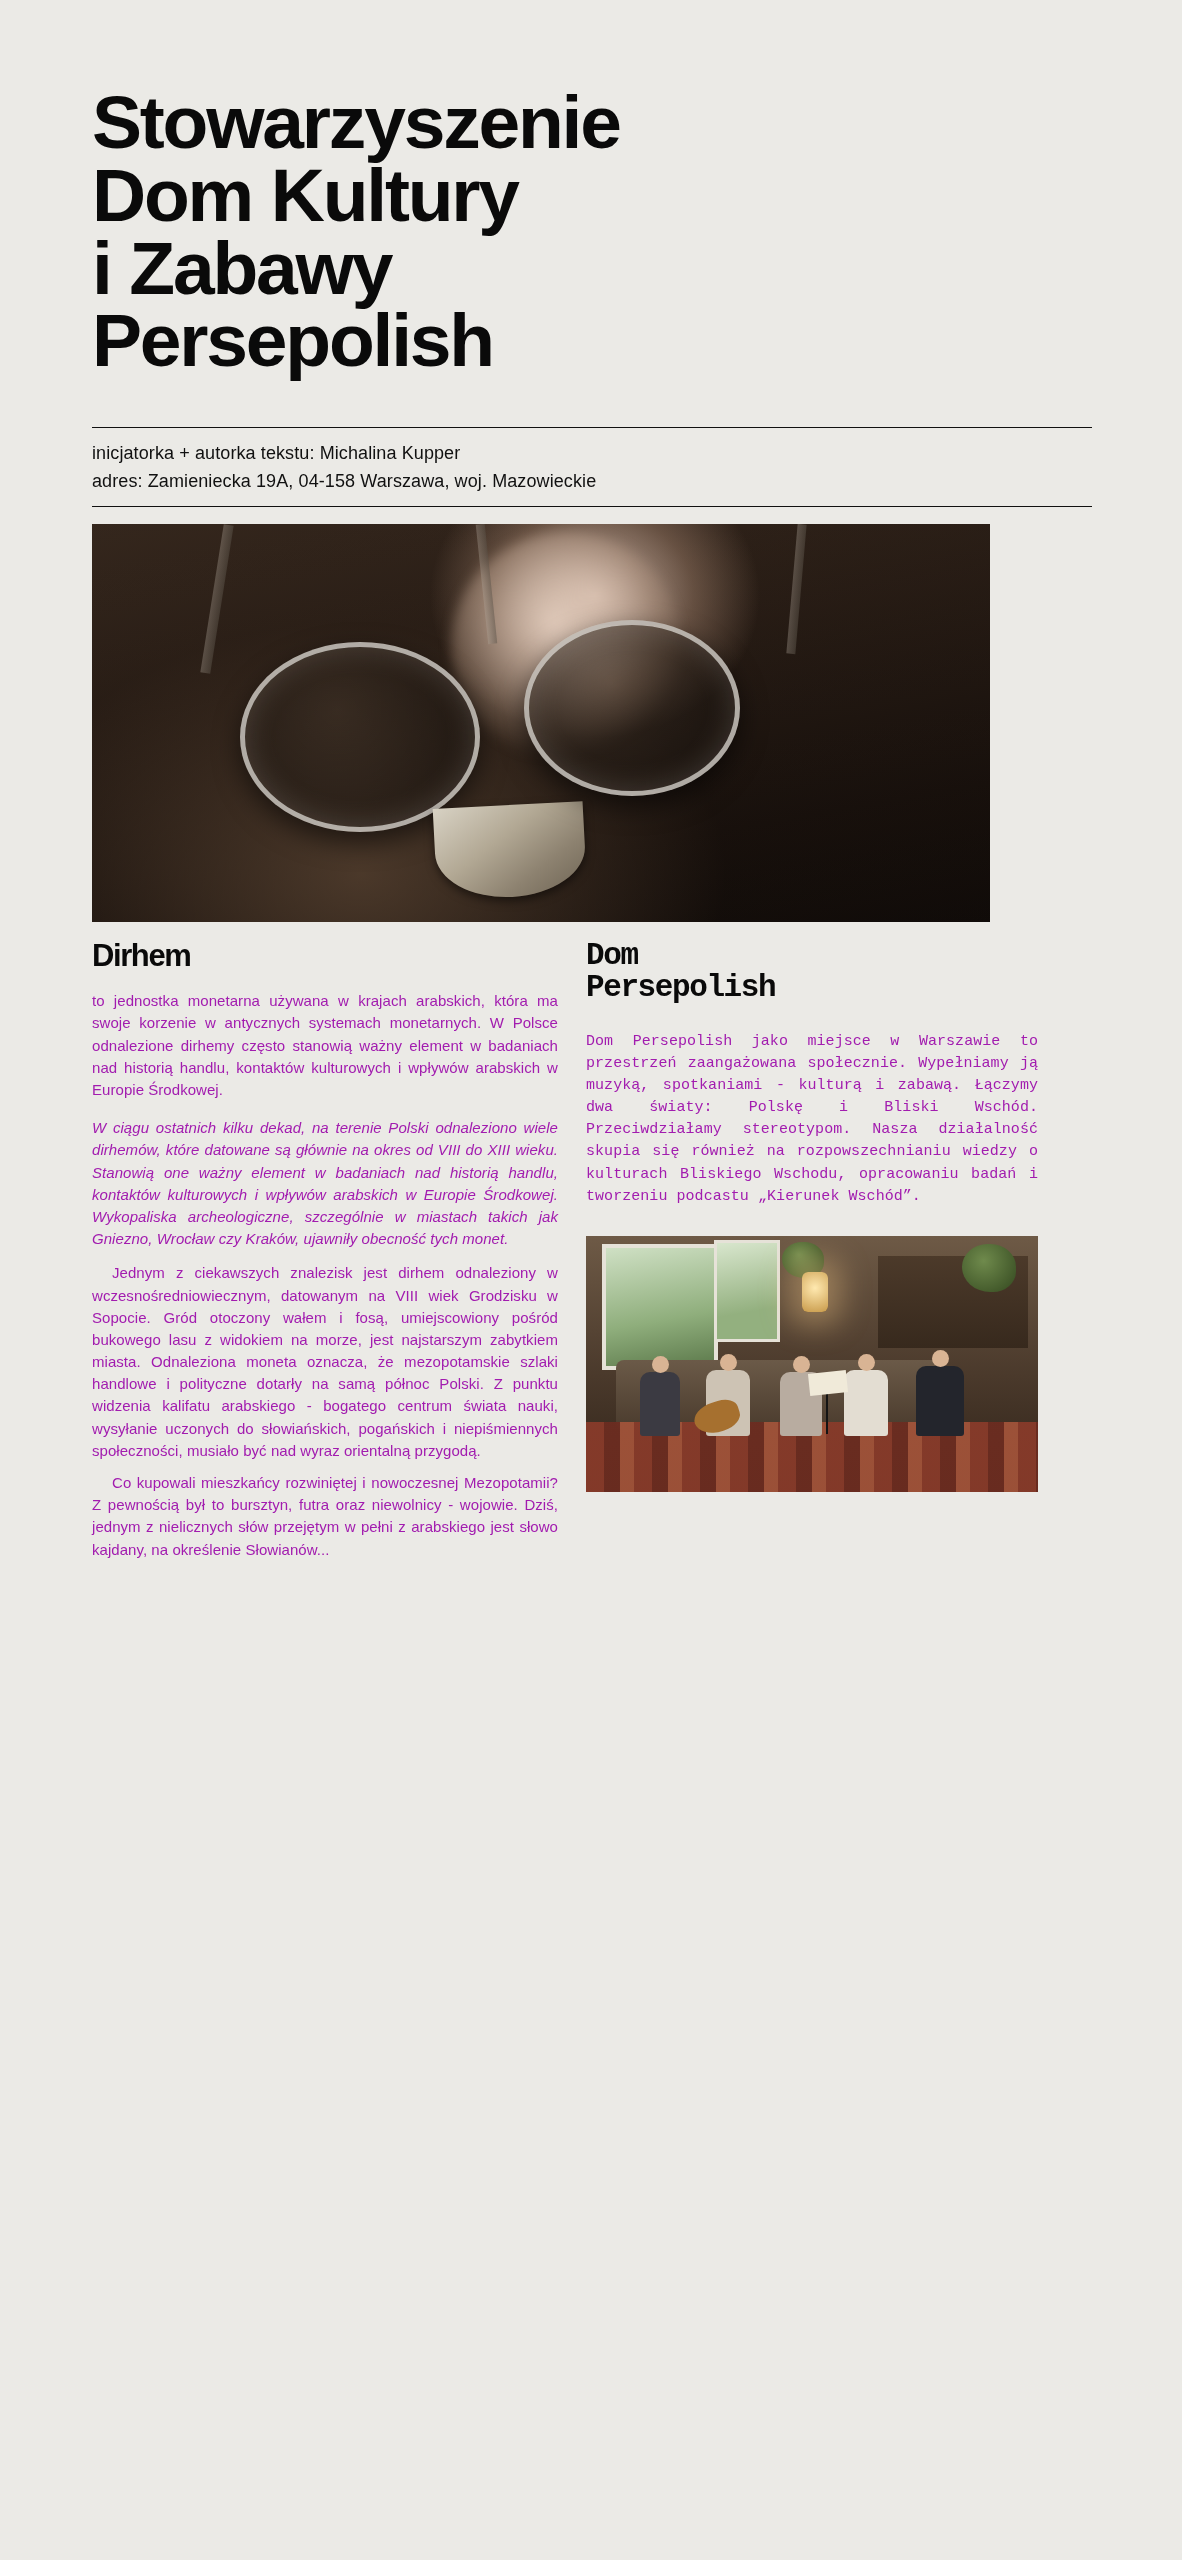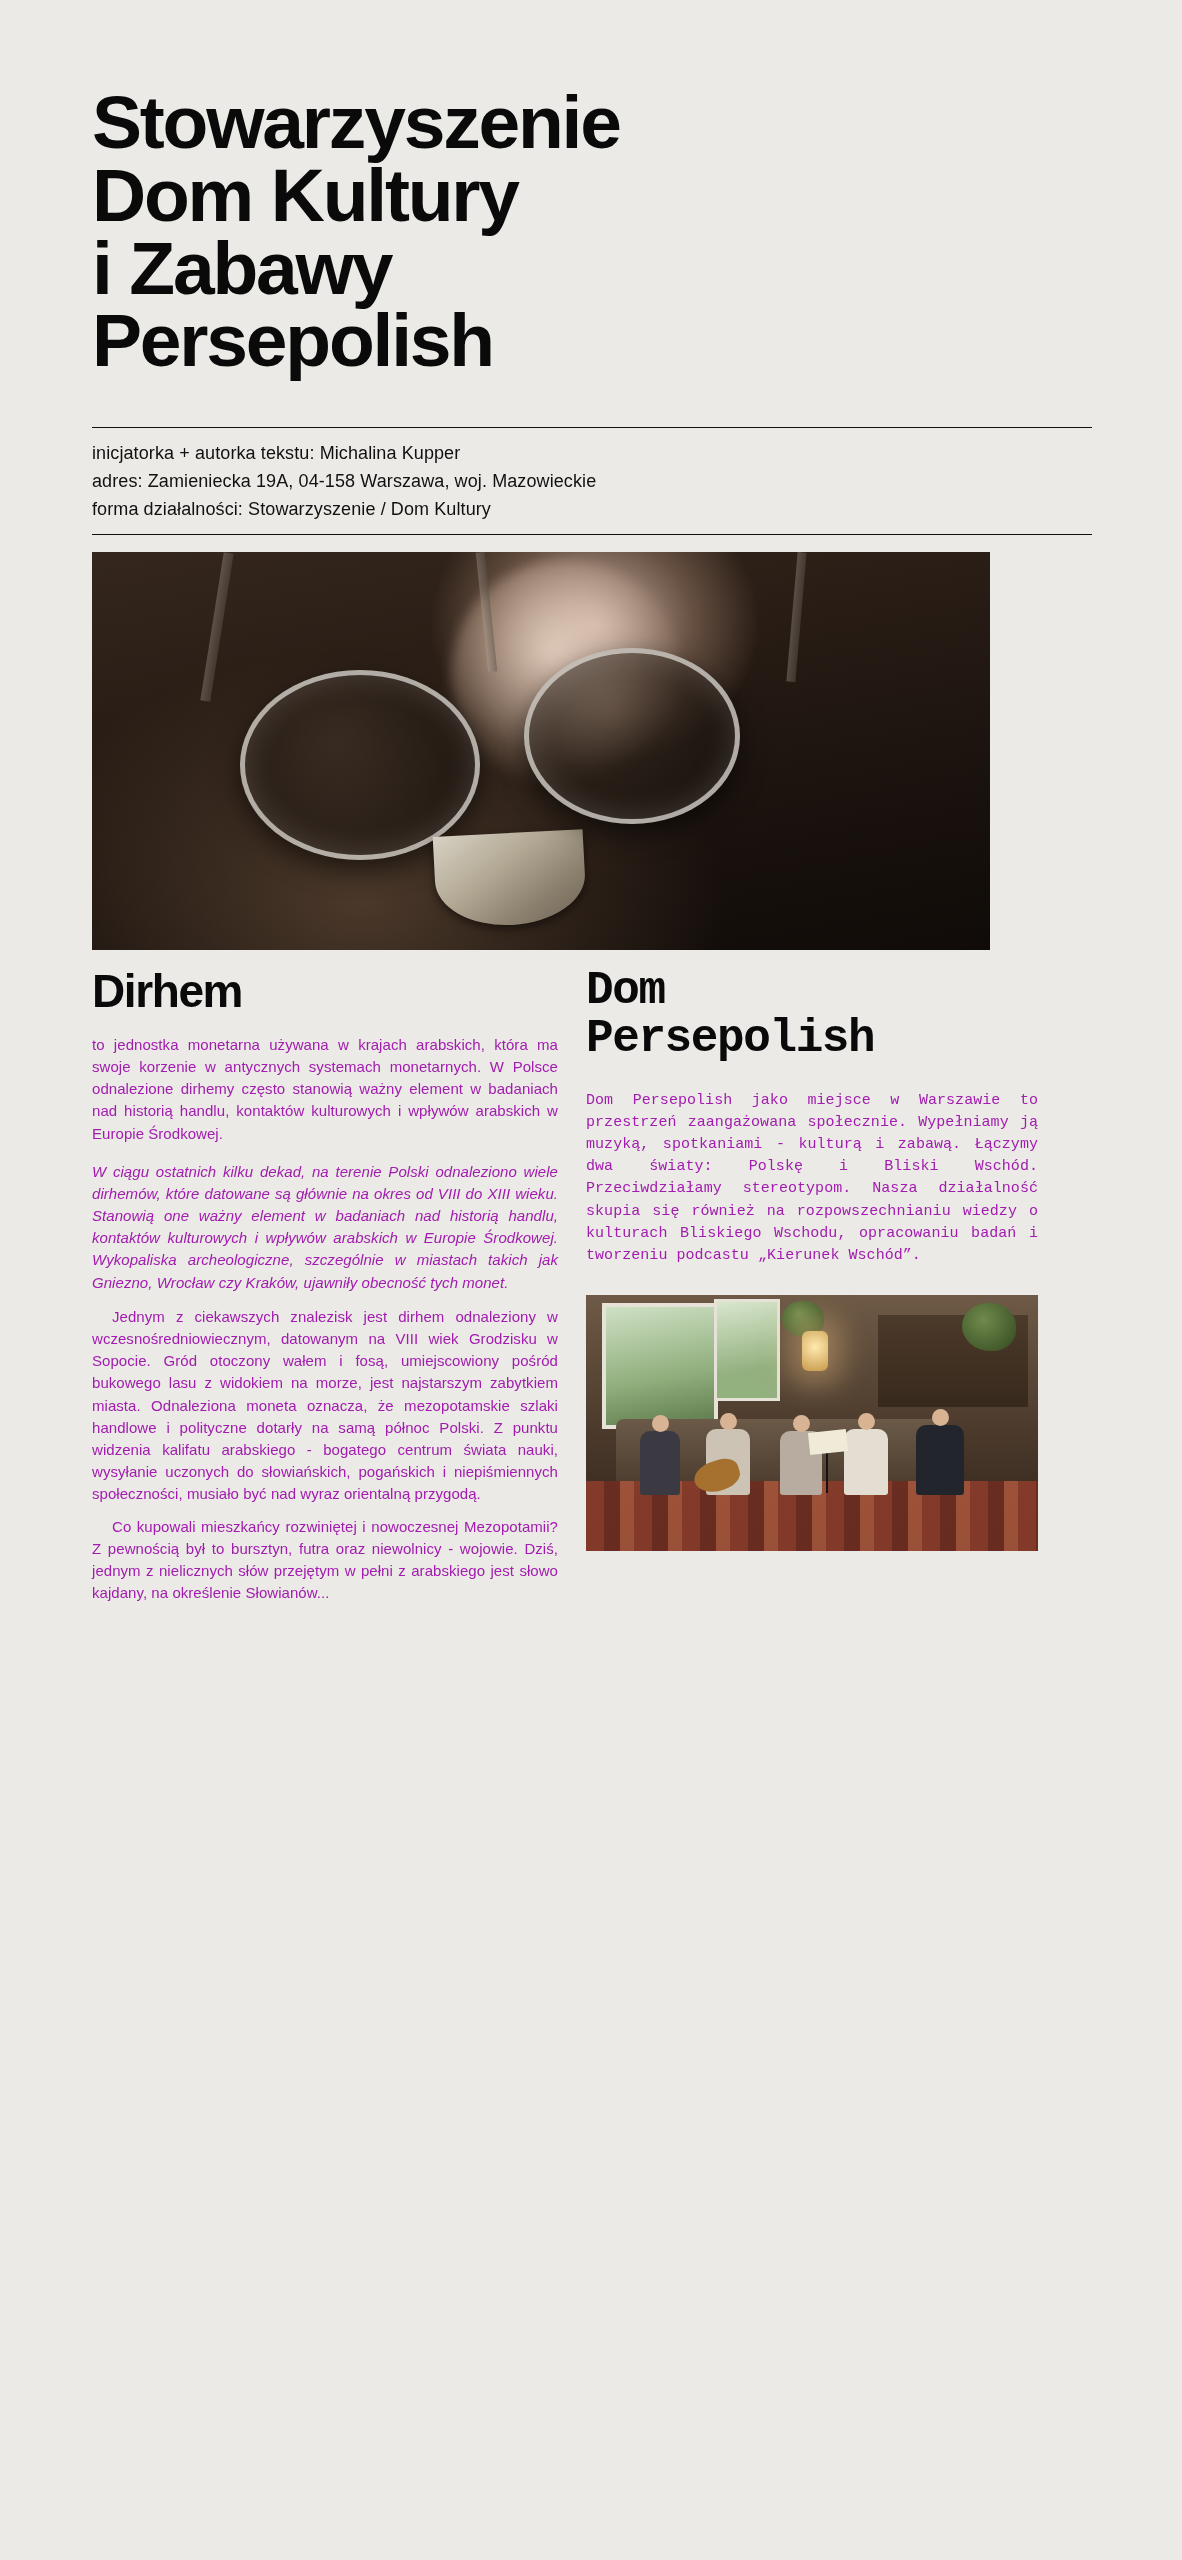--- a/index.html
+++ b/index.html
@@ -121,21 +121,21 @@
   .cols {
     margin-top: 18px;
     display: flex;
     gap: 28px;
     align-items: flex-start;
   }
   .col-left { width: 466px; }
   .col-right { width: 452px; font-family: Liberation Mono, monospace; }
 
   h2.sec {
-    font-size: 46px;
+    font-size: 31px;
     line-height: 1.04;
     font-weight: 700;
     letter-spacing: -1.4px;
     margin: 0 0 18px 0;
     color: #0a0a0a;
     white-space: pre-line;
   }
   h2.sec.right-head { margin-bottom: 26px; }
 
   p.body {
@@ -242,24 +242,20 @@
     <hr class="rule top">
 
     <div class="meta">
       <span class="line">
         <span class="lbl">inicjatorka + autorka tekstu:</span>
         <span class="val">Michalina Kupper</span>
       </span>
       <span class="line">
         <span class="lbl">adres:</span>
         <span class="val">Zamieniecka 19A, 04-158 Warszawa, woj. Mazowieckie</span>
-      </span>
-      <span class="line">
-        <span class="lbl">forma działalności:</span>
-        <span class="val">Stowarzyszenie / Dom Kultury</span>
       </span>
     </div>
 
     <hr class="rule bottom">
 
     <div class="hero">
       <div class="bg"></div>
       <div class="glare"></div>
       <div class="stand s1"></div>
       <div class="stand s2"></div>

